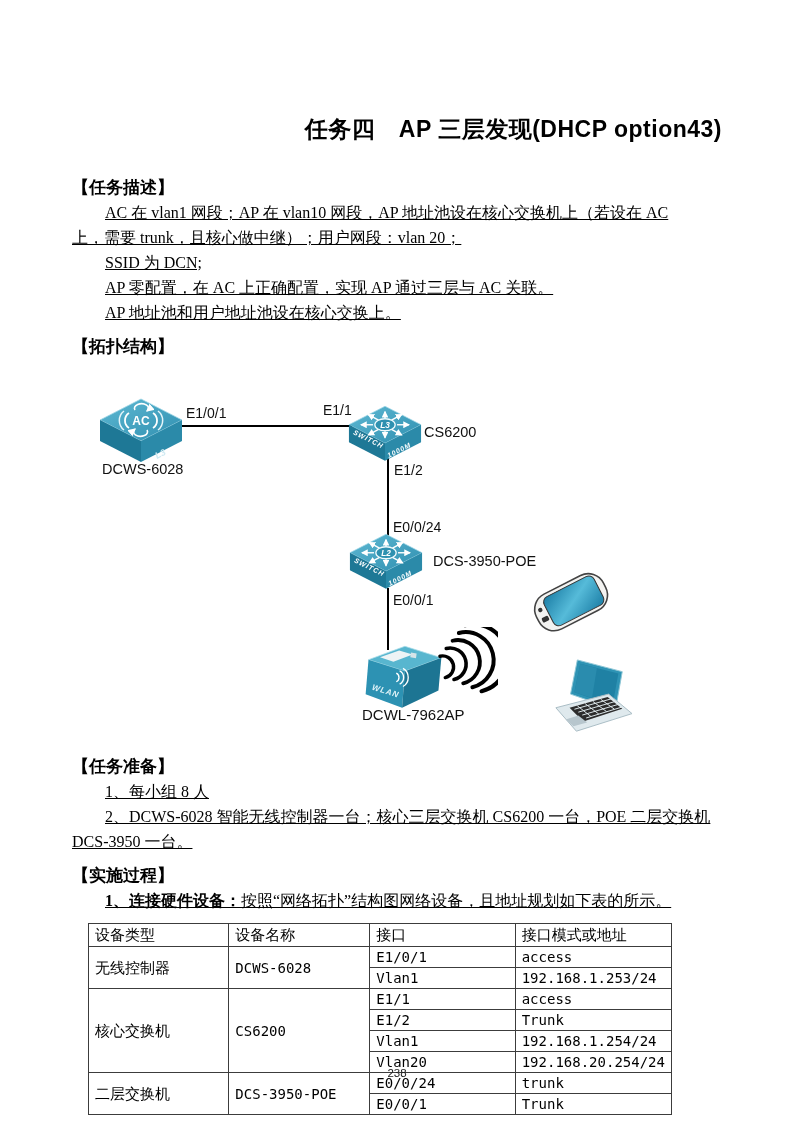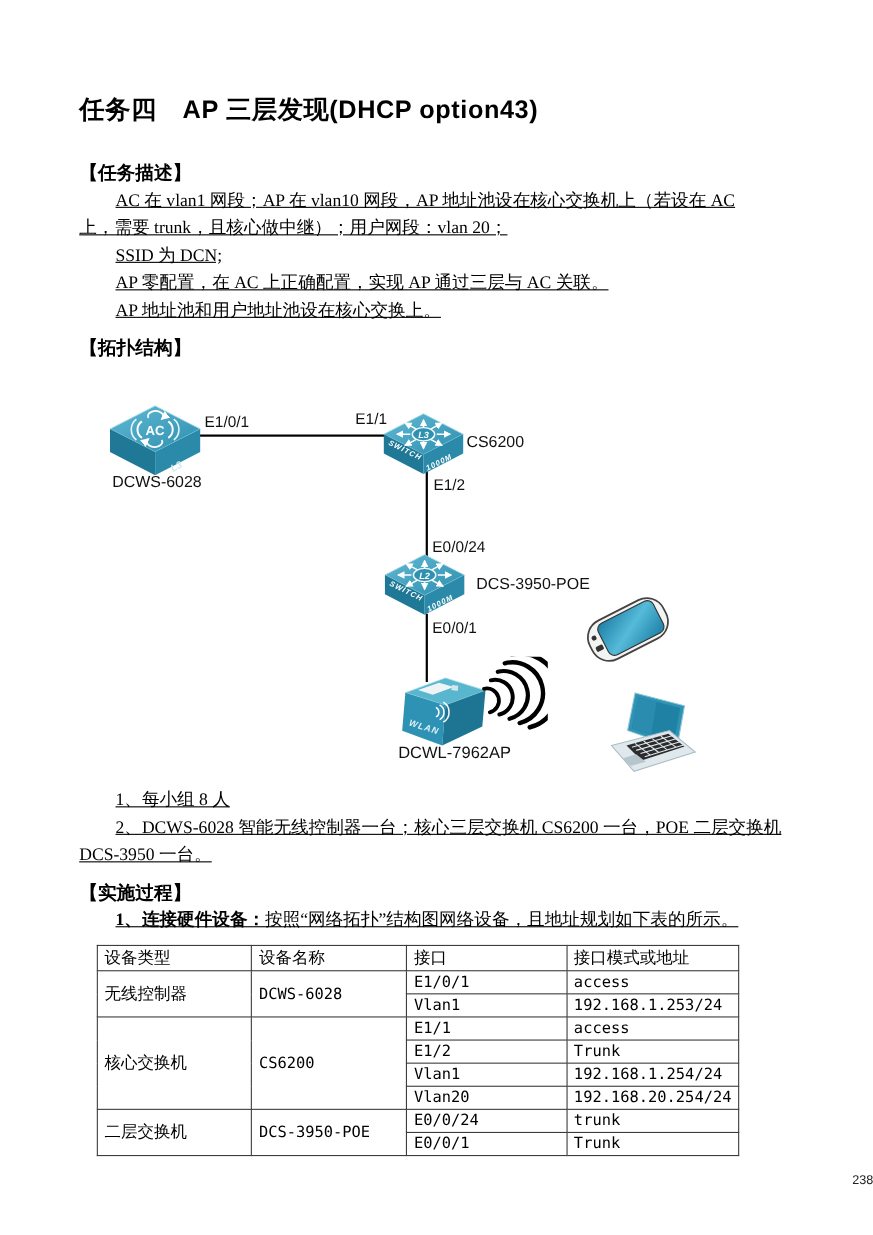--- a/index.html
+++ b/index.html
@@ -5,21 +5,21 @@
   * { margin:0; padding:0; box-sizing:border-box; }
   html,body { background:#9e9e9e; }
   .page {
     position:relative; width:794px; height:1123px; margin:0 auto;
     background:#ffffff; overflow:hidden;
     font-family:"Liberation Serif","DejaVu Serif",serif;
     color:#000;
   }
   .content { padding:0 72px; }
   .doc-title {
-    margin-top:84px; text-align:left;
+    margin-top:114px; text-align:right;
     font-family:"Liberation Sans","DejaVu Sans",sans-serif;
     font-weight:bold; font-size:23px; letter-spacing:0.5px;
   }
   .sec-head {
     font-size:17px; font-weight:bold; margin-top:9px; line-height:25px;
   }
   .bodyline { font-size:16px; line-height:25px;text-decoration:underline; }
   .indent { padding-left:33px; }
   .topo { position:relative; width:100%; height:386px; }
   .topo .port {
@@ -43,21 +43,21 @@
     border-collapse:collapse; margin:10px 12px 0 16px; width:584px;
     font-size:15px;
   }
   table.addr td {
     border:1px solid #3c3c3c; padding:0 6px; height:21px;
     vertical-align:middle; line-height:20px;
   }
   table.addr tr.hdr td { height:23px; }
   td.en { font-family:"DejaVu Sans Mono","Liberation Mono",monospace; font-size:14px; }
   .pageno {
-    position:absolute; bottom:44px; left:0; right:0; text-align:right;
+    position:absolute; bottom:44px; left:0; right:0; text-align:center;
     font-family:"Liberation Sans","DejaVu Sans",sans-serif;
     font-size:11.5px; color:#222;
   }
 </style>
 </head>
 <body>
 
 <div class="page">
   <div class="content">
     <h1 class="doc-title">任务四　AP 三层发现(DHCP option43)</h1>
@@ -204,20 +204,21 @@
         <line x1="30" y1="50" x2="44" y2="61"></line>
           <line x1="38" y1="47.8" x2="52" y2="58.5"></line>
         <line x1="46" y1="45.6" x2="60" y2="56"></line>
           <line x1="54" y1="43.4" x2="68" y2="53.5"></line>
       </g>
       <polygon points="18,64 31,60 40,67 26,71" fill="#b7c6cd"></polygon>
     </svg>
   </div>
 
   <div class="content">
+    <div class="sec-head">【任务准备】</div>
     <div class="bodyline indent">1、每小组 8 人</div>
     <div class="bodyline indent">2、DCWS-6028 智能无线控制器一台；核心三层交换机 CS6200 一台，POE 二层交换机</div>
     <div class="bodyline">DCS-3950 一台。</div>
 
     <div class="sec-head">【实施过程】</div>
     <div class="bodyline indent"><b>1、连接硬件设备：</b><span>按照“网络拓扑”结构图网络设备，且地址规划如下表的所示。</span></div>
 
     <table class="addr">
       <colgroup>
           <col style="width:152px">

